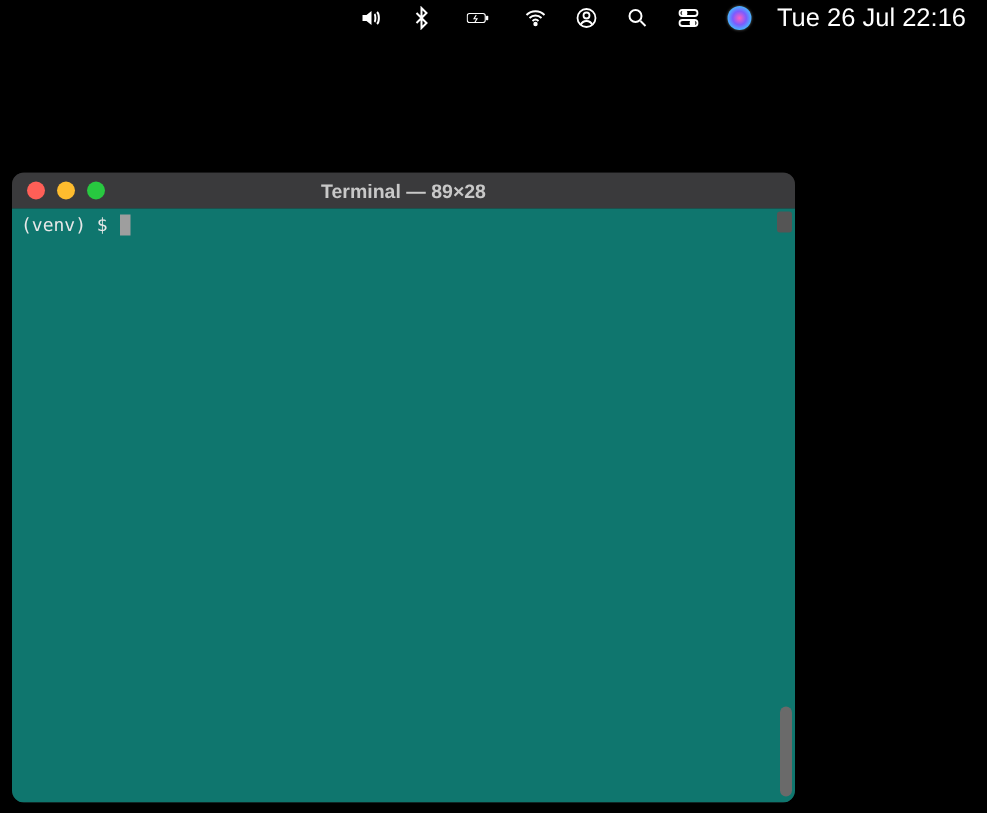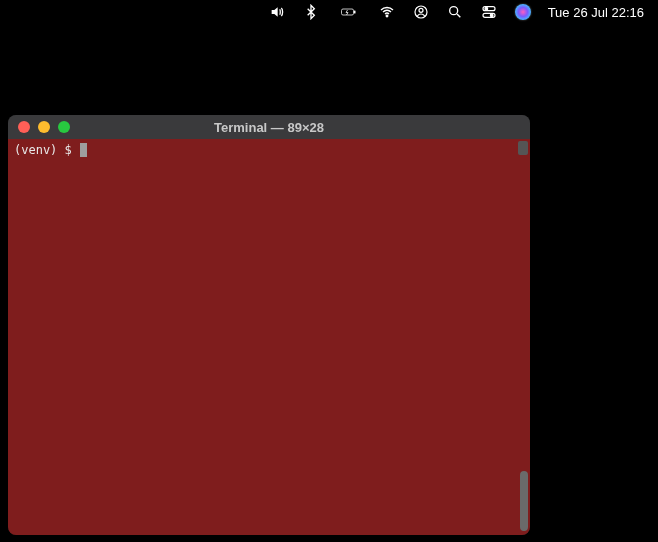--- a/index.html
+++ b/index.html
@@ -30,21 +30,21 @@
       width: 18px;
       height: 18px;
       color: #fff;
     }
     .menubar .icon svg { width: 16px; height: 16px; }
     .siri-icon {
       width: 16px; height: 16px; border-radius: 50%;
       background: radial-gradient(circle at 50% 50%, #ff5ec1 0%, #7a5cff 40%, #3ad1ff 80%);
       box-shadow: 0 0 2px rgba(255,255,255,0.4);
     }
-    .datetime { color: #fff; font-size: 13px; font-weight: 500; white-space: nowrap; }
+    .datetime { color: #fff; font-size: 17px; font-weight: 500; white-space: nowrap; }
     .terminal-window {
       position: absolute;
       left: 8px;
       top: 115px;
       width: 522px;
       height: 420px;
       background: #1e1e1e;
       border-radius: 8px;
       box-shadow: 0 10px 40px rgba(0,0,0,0.6);
       overflow: hidden;
@@ -74,21 +74,21 @@
       position: absolute;
       left: 0; right: 0;
       text-align: center;
       color: #c8c8c8;
       font-size: 13px;
       font-weight: 600;
       pointer-events: none;
     }
     .terminal-body {
       flex: 1;
-      background: #7f1d1d;
+      background: #0f766e;
       padding: 4px 6px;
       font-family: "Menlo", "Monaco", "Consolas", monospace;
       font-size: 12px;
       color: #e8e8e8;
       position: relative;
     }
     .prompt-line {
       display: flex;
       align-items: center;
       gap: 0;

